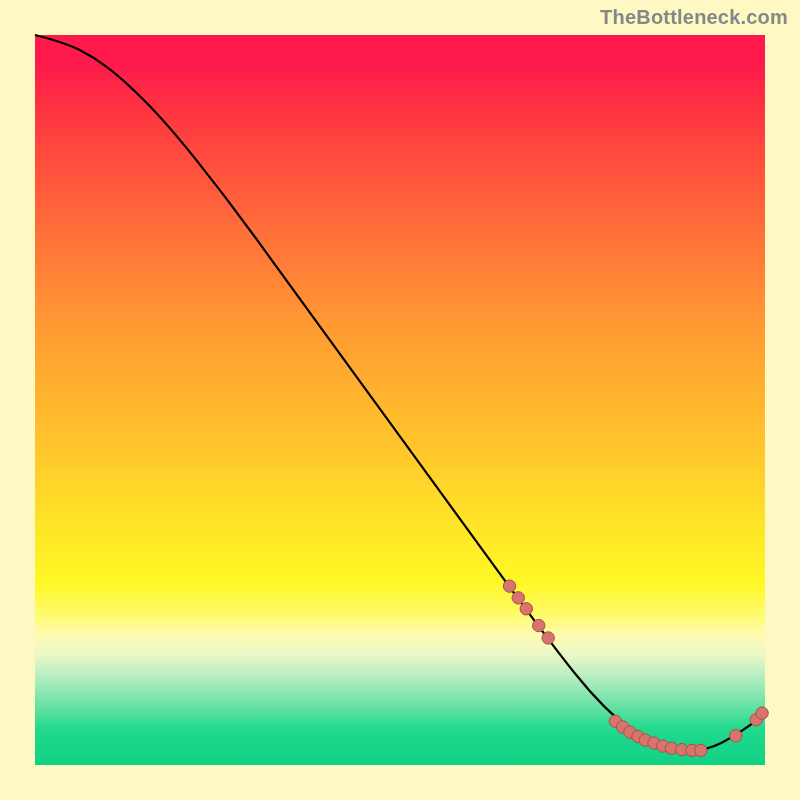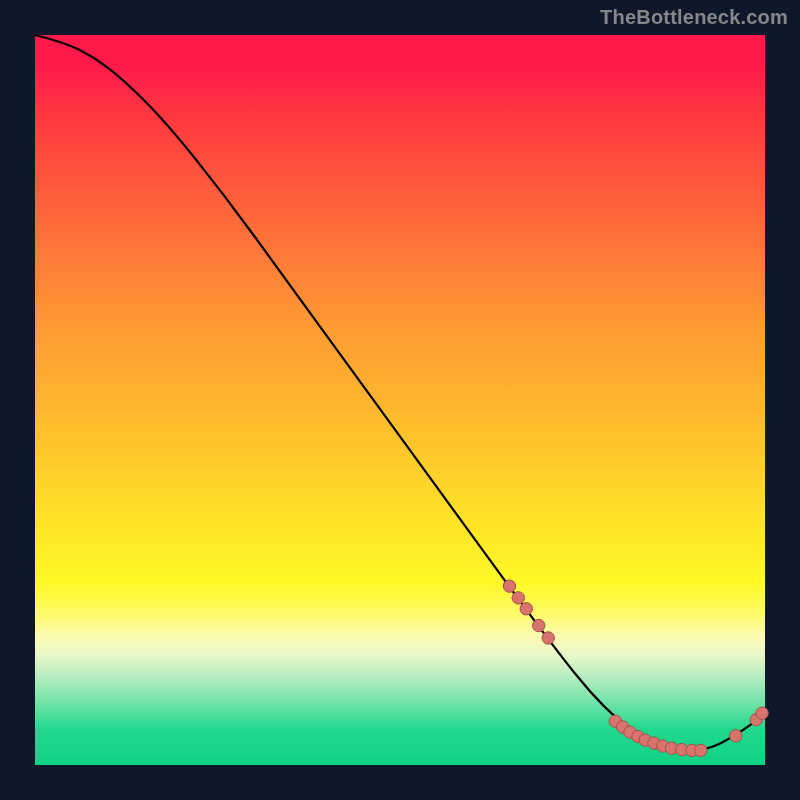--- a/index.html
+++ b/index.html
@@ -7,21 +7,21 @@
     padding: 0;
     width: 800px;
     height: 800px;
     background: #000;
     overflow: hidden;
   }
   .stage {
     position: relative;
     width: 800px;
     height: 800px;
-    background: #0f172a;
+    background: #fef9c3;
   }
   .watermark {
     position: absolute;
     top: 6px;
     right: 12px;
     font-family: Arial, Helvetica, sans-serif;
     font-size: 20px;
     font-weight: 600;
     color: #85888a;
     letter-spacing: 0.2px;

